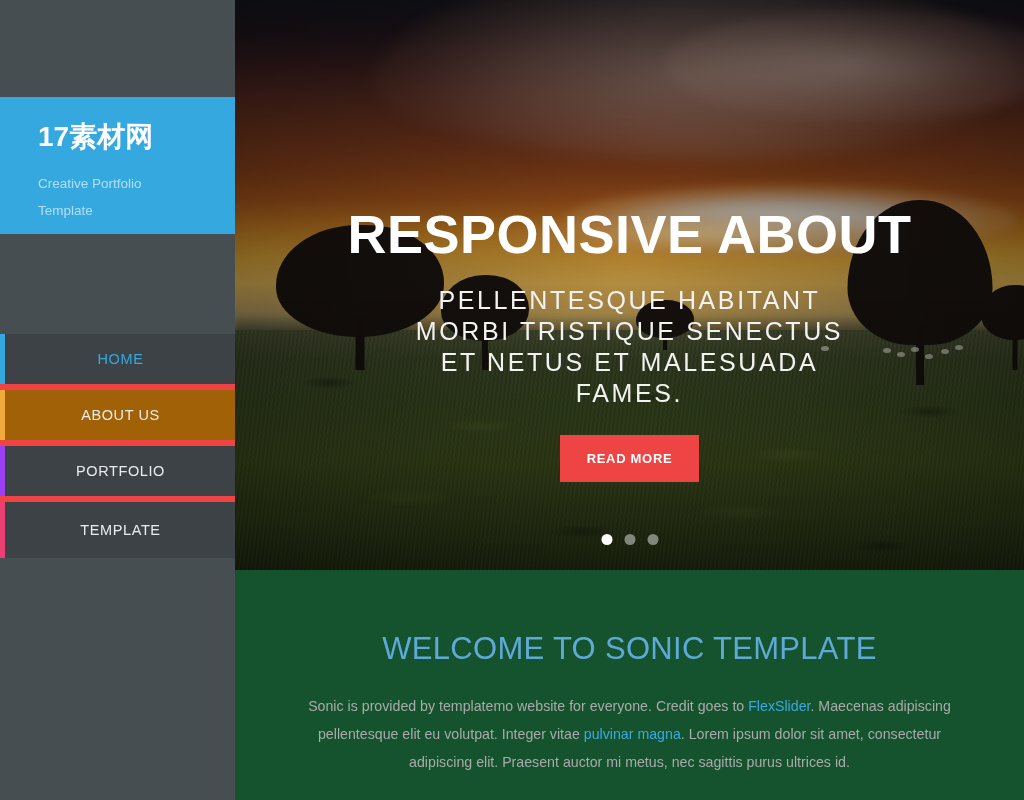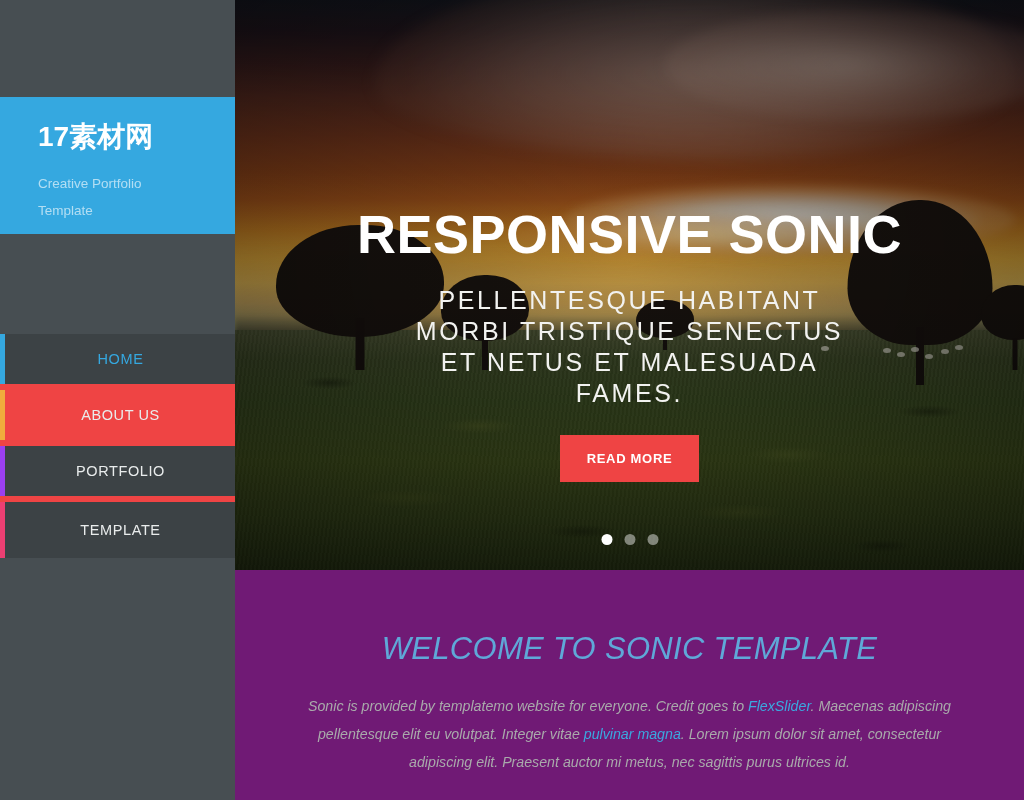--- a/index.html
+++ b/index.html
@@ -273,24 +273,23 @@
     width: 11px; height: 11px; border-radius: 50%;
     background: rgba(255,255,255,0.45);
     cursor: pointer;
   }
   .dot.active { background: #ffffff; }
 
   
   #welcome {
     position: absolute; left: 235px; top: 570px;
     width: 789px; height: 230px;
-    background: #701a75;
+    background: #14532d;
     padding: 62px 40px 0 40px;
     text-align: center;
-    font-style: italic;
   }
   #welcome-title {
     font-size: 31px;
     color: #5fa8d8;
     font-weight: normal;
     letter-spacing: 0.3px;
     line-height: 1.1;
   }
   #welcome-text {
     margin: 26px auto 0 auto;
@@ -315,21 +314,21 @@
         <div class="logo-sub">Creative Portfolio</div>
         <div class="logo-sub">Template</div>
       </div>
     </div>
 
     <nav id="nav">
       <div class="nav-item active" style="background: rgb(60, 66, 69);">
         <span class="nav-bar" style="background: rgb(53, 168, 224);"></span>
         <span class="nav-label" style="color: rgb(53, 168, 224);">HOME</span>
       </div>
-      <div class="nav-item" style="background: #ef4444;">
+      <div class="nav-item" style="background: #a16207;">
         <span class="nav-bar" style="background: rgb(240, 171, 61);"></span>
         <span class="nav-label">ABOUT US</span>
       </div>
       <div class="nav-item" style="background: rgb(60, 66, 69);">
         <span class="nav-bar" style="background: rgb(155, 63, 240);"></span>
         <span class="nav-label">PORTFOLIO</span>
       </div>
       <div class="nav-item" style="background: rgb(60, 66, 69);">
         <span class="nav-bar" style="background: rgb(236, 63, 114);"></span>
         <span class="nav-label">TEMPLATE</span>
@@ -374,21 +373,21 @@
     <div class="sheep" style="left:662px; top:352px;"></div>
     <div class="sheep" style="left:676px; top:347px;"></div>
     <div class="sheep" style="left:690px; top:354px;"></div>
     <div class="sheep" style="left:706px; top:349px;"></div>
     <div class="sheep" style="left:720px; top:345px;"></div>
     <div class="sheep" style="left:586px; top:346px;"></div>
 
     <div id="hero-overlay"></div>
 
     <div id="hero-content">
-      <h1 id="hero-title">RESPONSIVE SONIC</h1>
+      <h1 id="hero-title">RESPONSIVE ABOUT</h1>
       <p id="hero-sub">Pellentesque habitant morbi tristique senectus et netus et malesuada fames.</p>
       <button id="read-more" style="background: #ef4444;">READ MORE</button>
     </div>
 
     <div id="slider-dots">
       <span class="dot active"></span>
       <span class="dot"></span>
       <span class="dot"></span>
     </div>
   </section>

